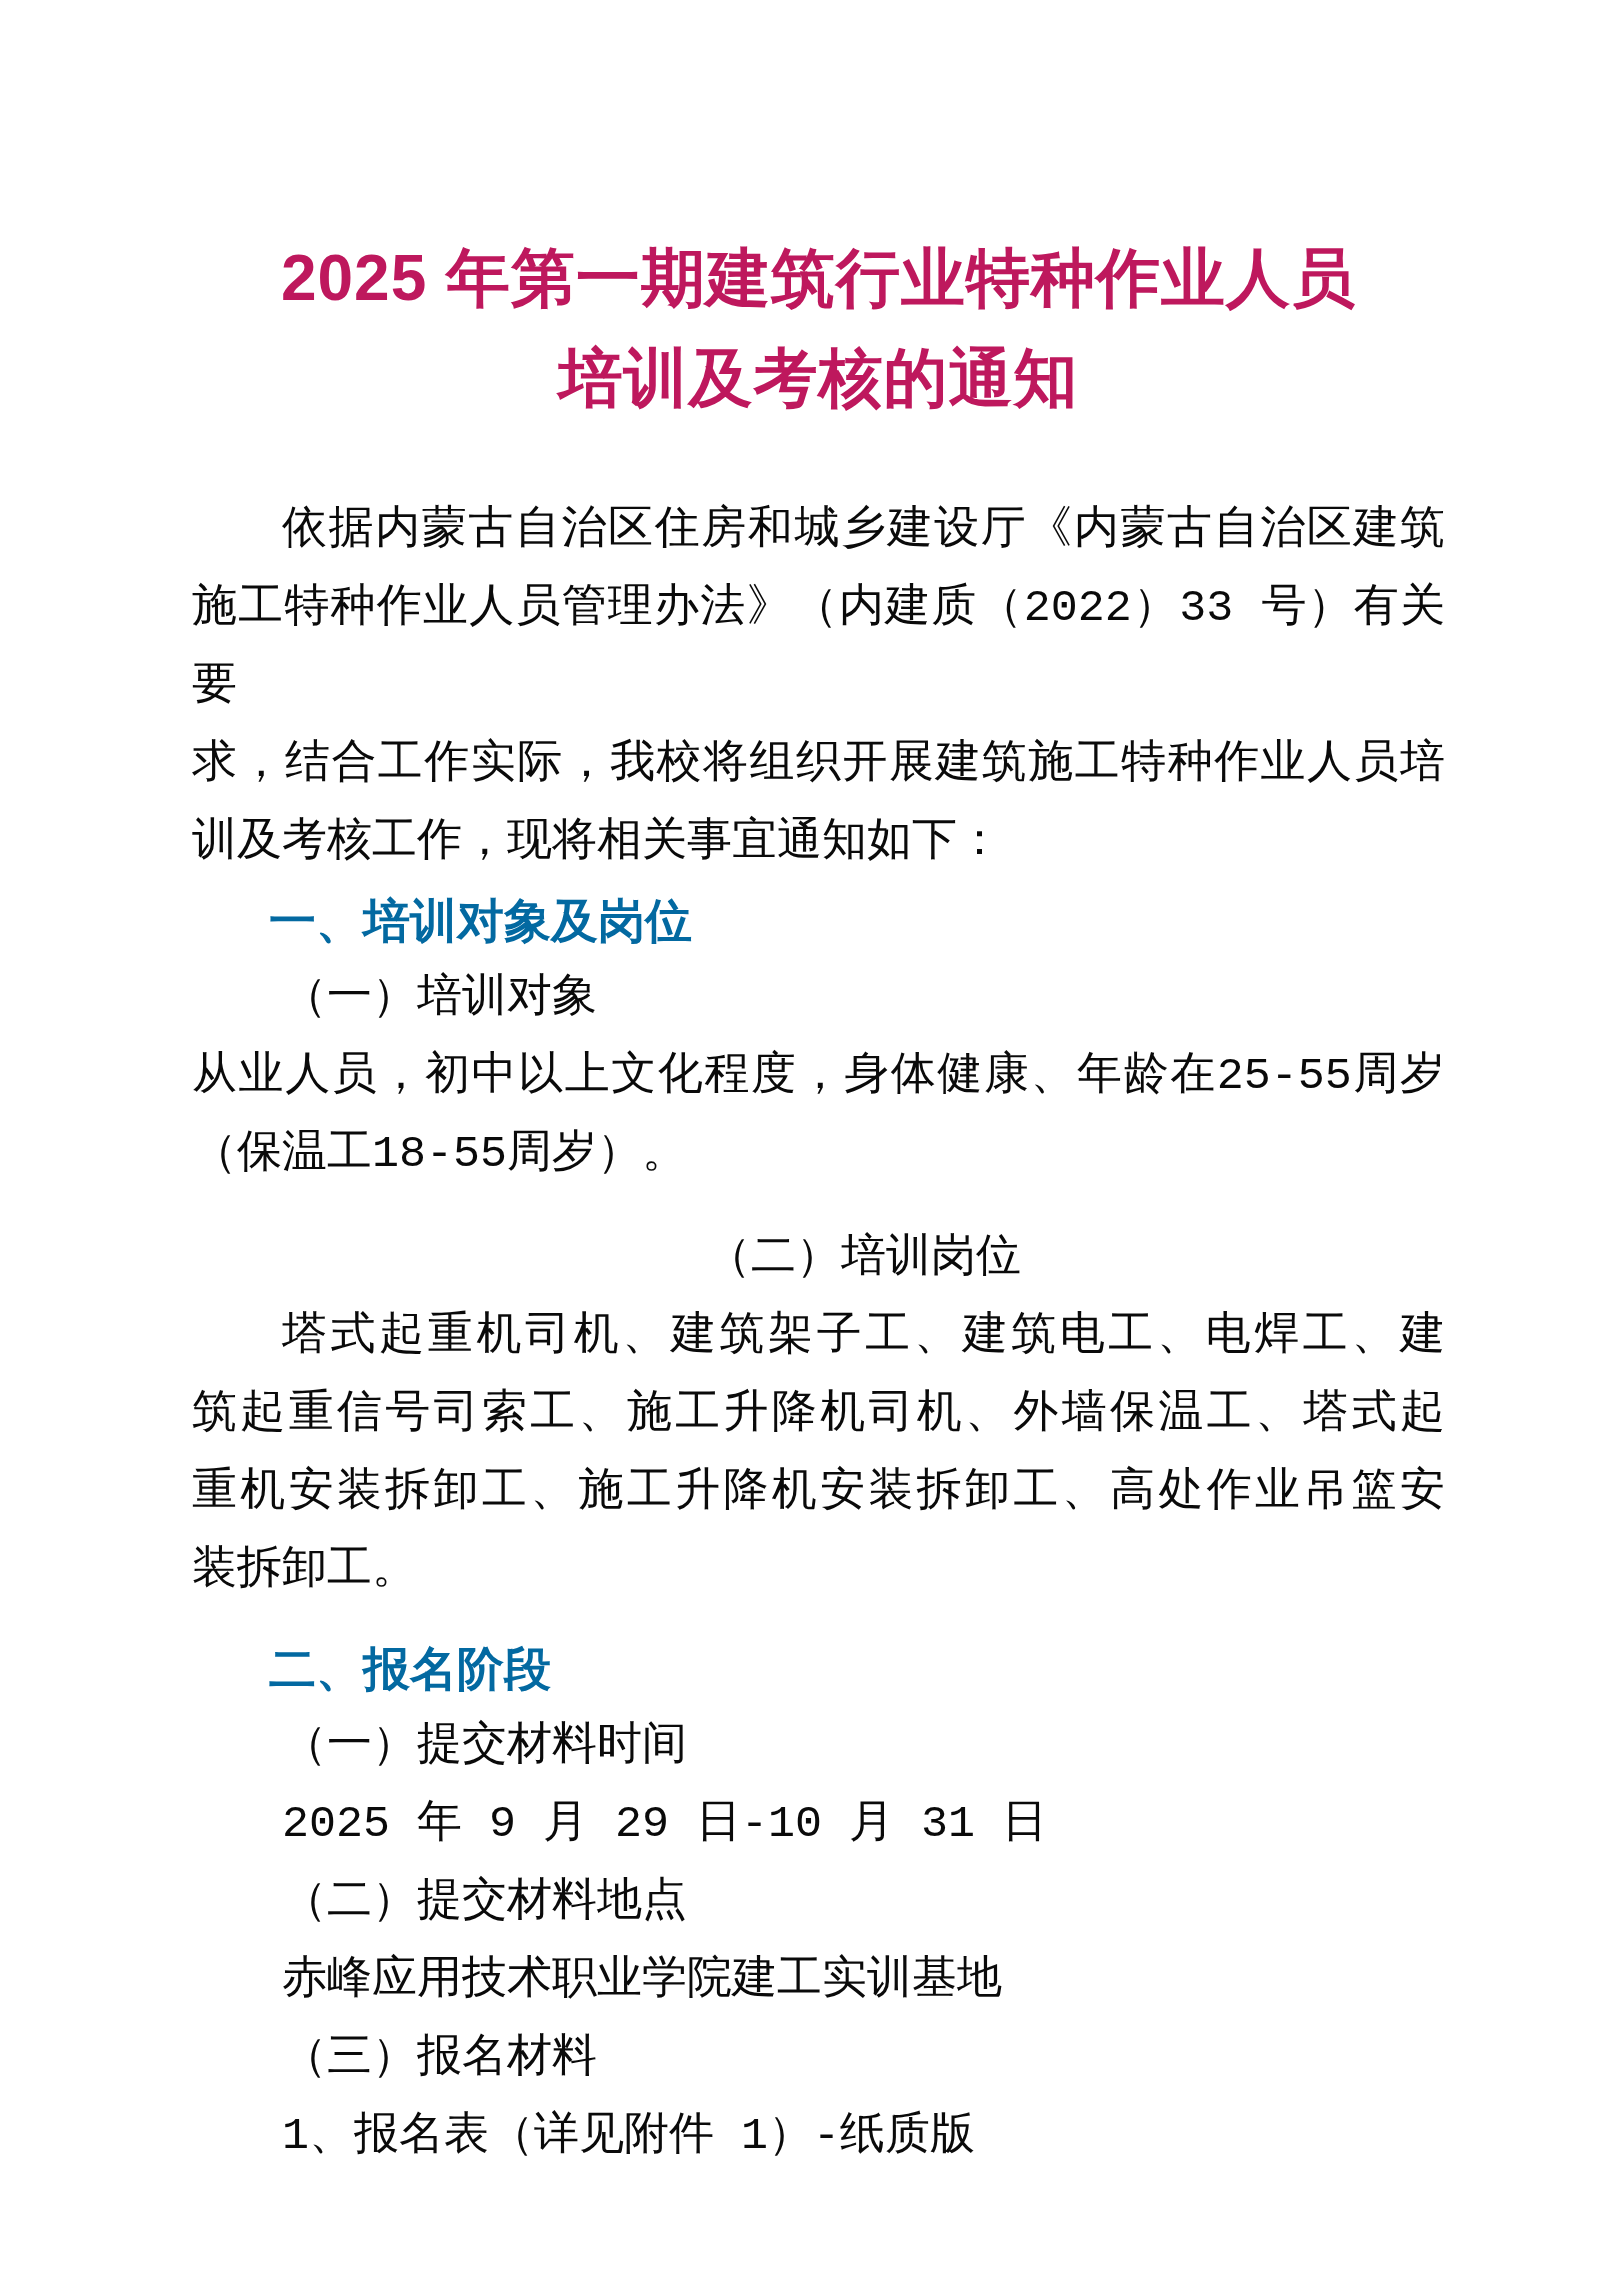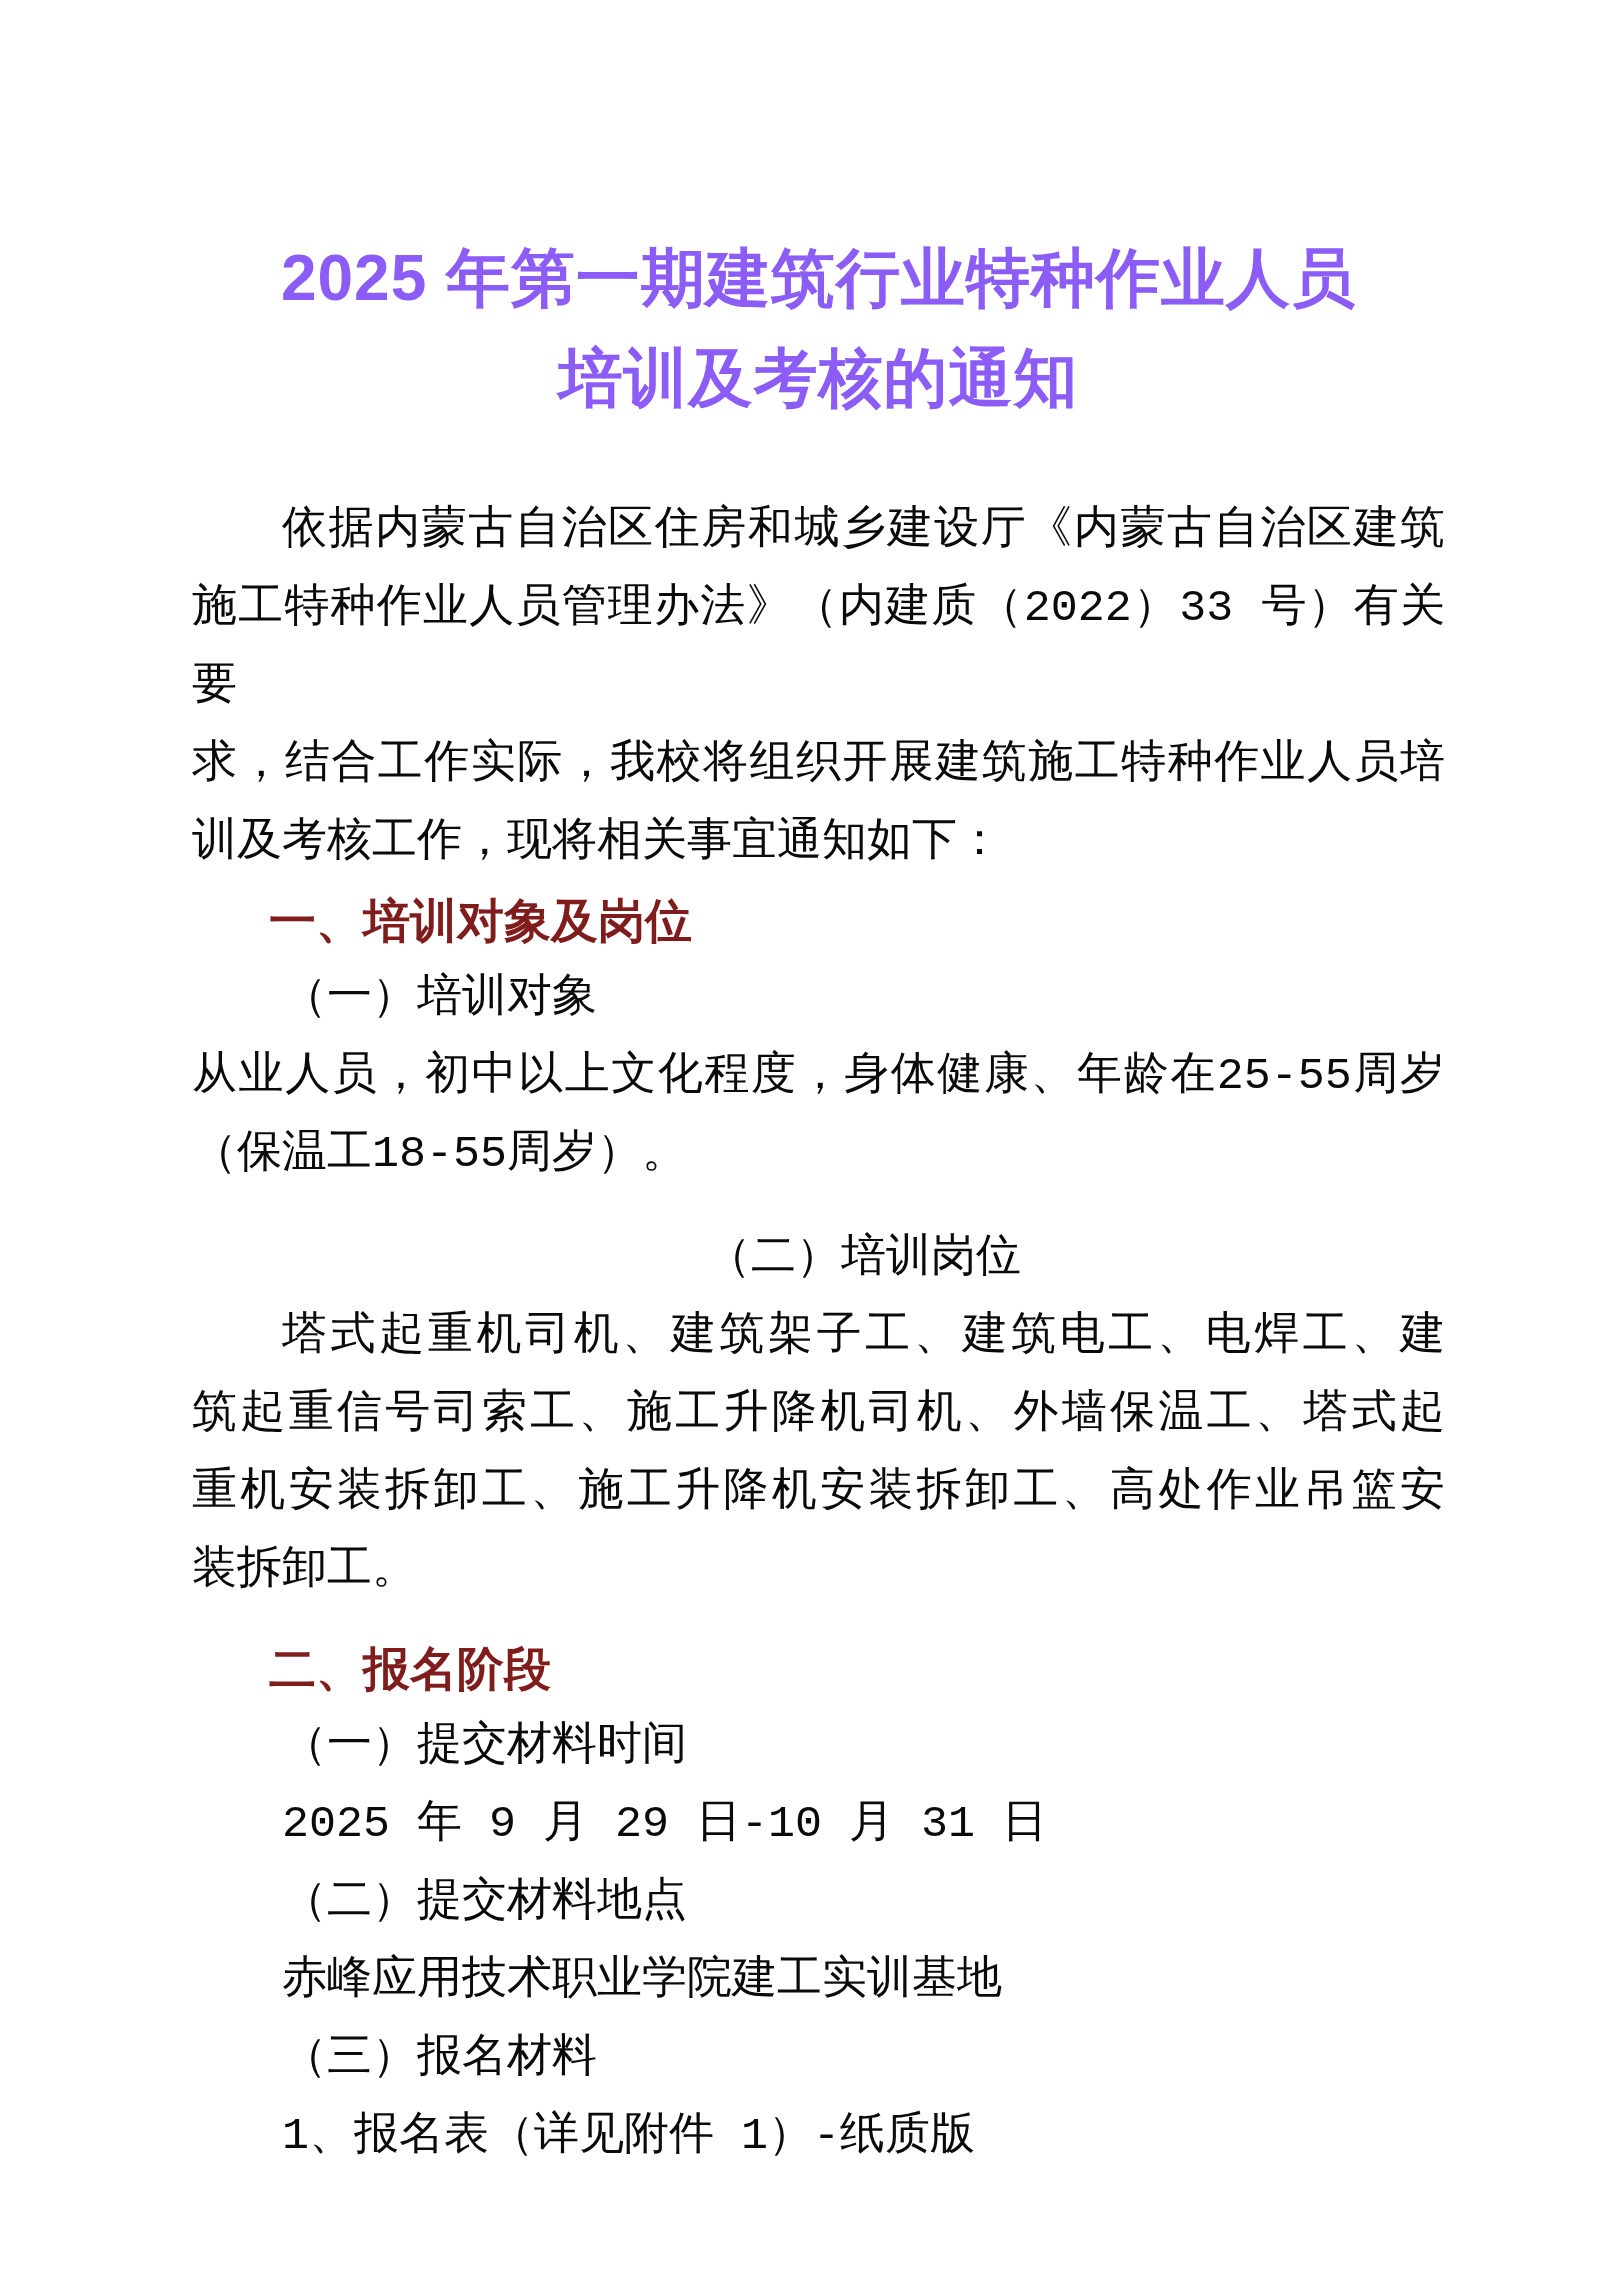--- a/index.html
+++ b/index.html
@@ -21,21 +21,21 @@
     margin-left: 192px;
     width: 1253px;
   }
   .title {
     margin: 228px 0 0 0;
     font-family: "Liberation Sans", "DejaVu Sans", sans-serif;
     font-weight: 800;
     font-size: 64px;
     line-height: 100px;
     text-align: center;
-    color: #8b5cf6;
+    color: #be185d;
     letter-spacing: 1px;
   }
   .blk {
     font-size: 45px;
     line-height: 78px;
     color: #0a0a0a;
   }
   .line {
     min-height: 78px;
     font-family: Liberation Mono, monospace;
@@ -47,21 +47,21 @@
     text-justify: inter-character;
   }
   .line.ind {
     padding-left: 90px; 
   }
   .heading .line {
     font-family: "Liberation Sans", "DejaVu Sans", sans-serif;
     font-weight: 700;
     font-size: 47px;
     padding-left: 77px;
-    color: #7f1d1d;
+    color: #0369a1;
   }
 </style>
 </head>
 <body>
 
 <div class="page">
   <div class="content">
     <h1 class="title">
       <div class="title-line">2025 年第一期建筑行业特种作业人员</div>
       <div class="title-line">培训及考核的通知</div>

